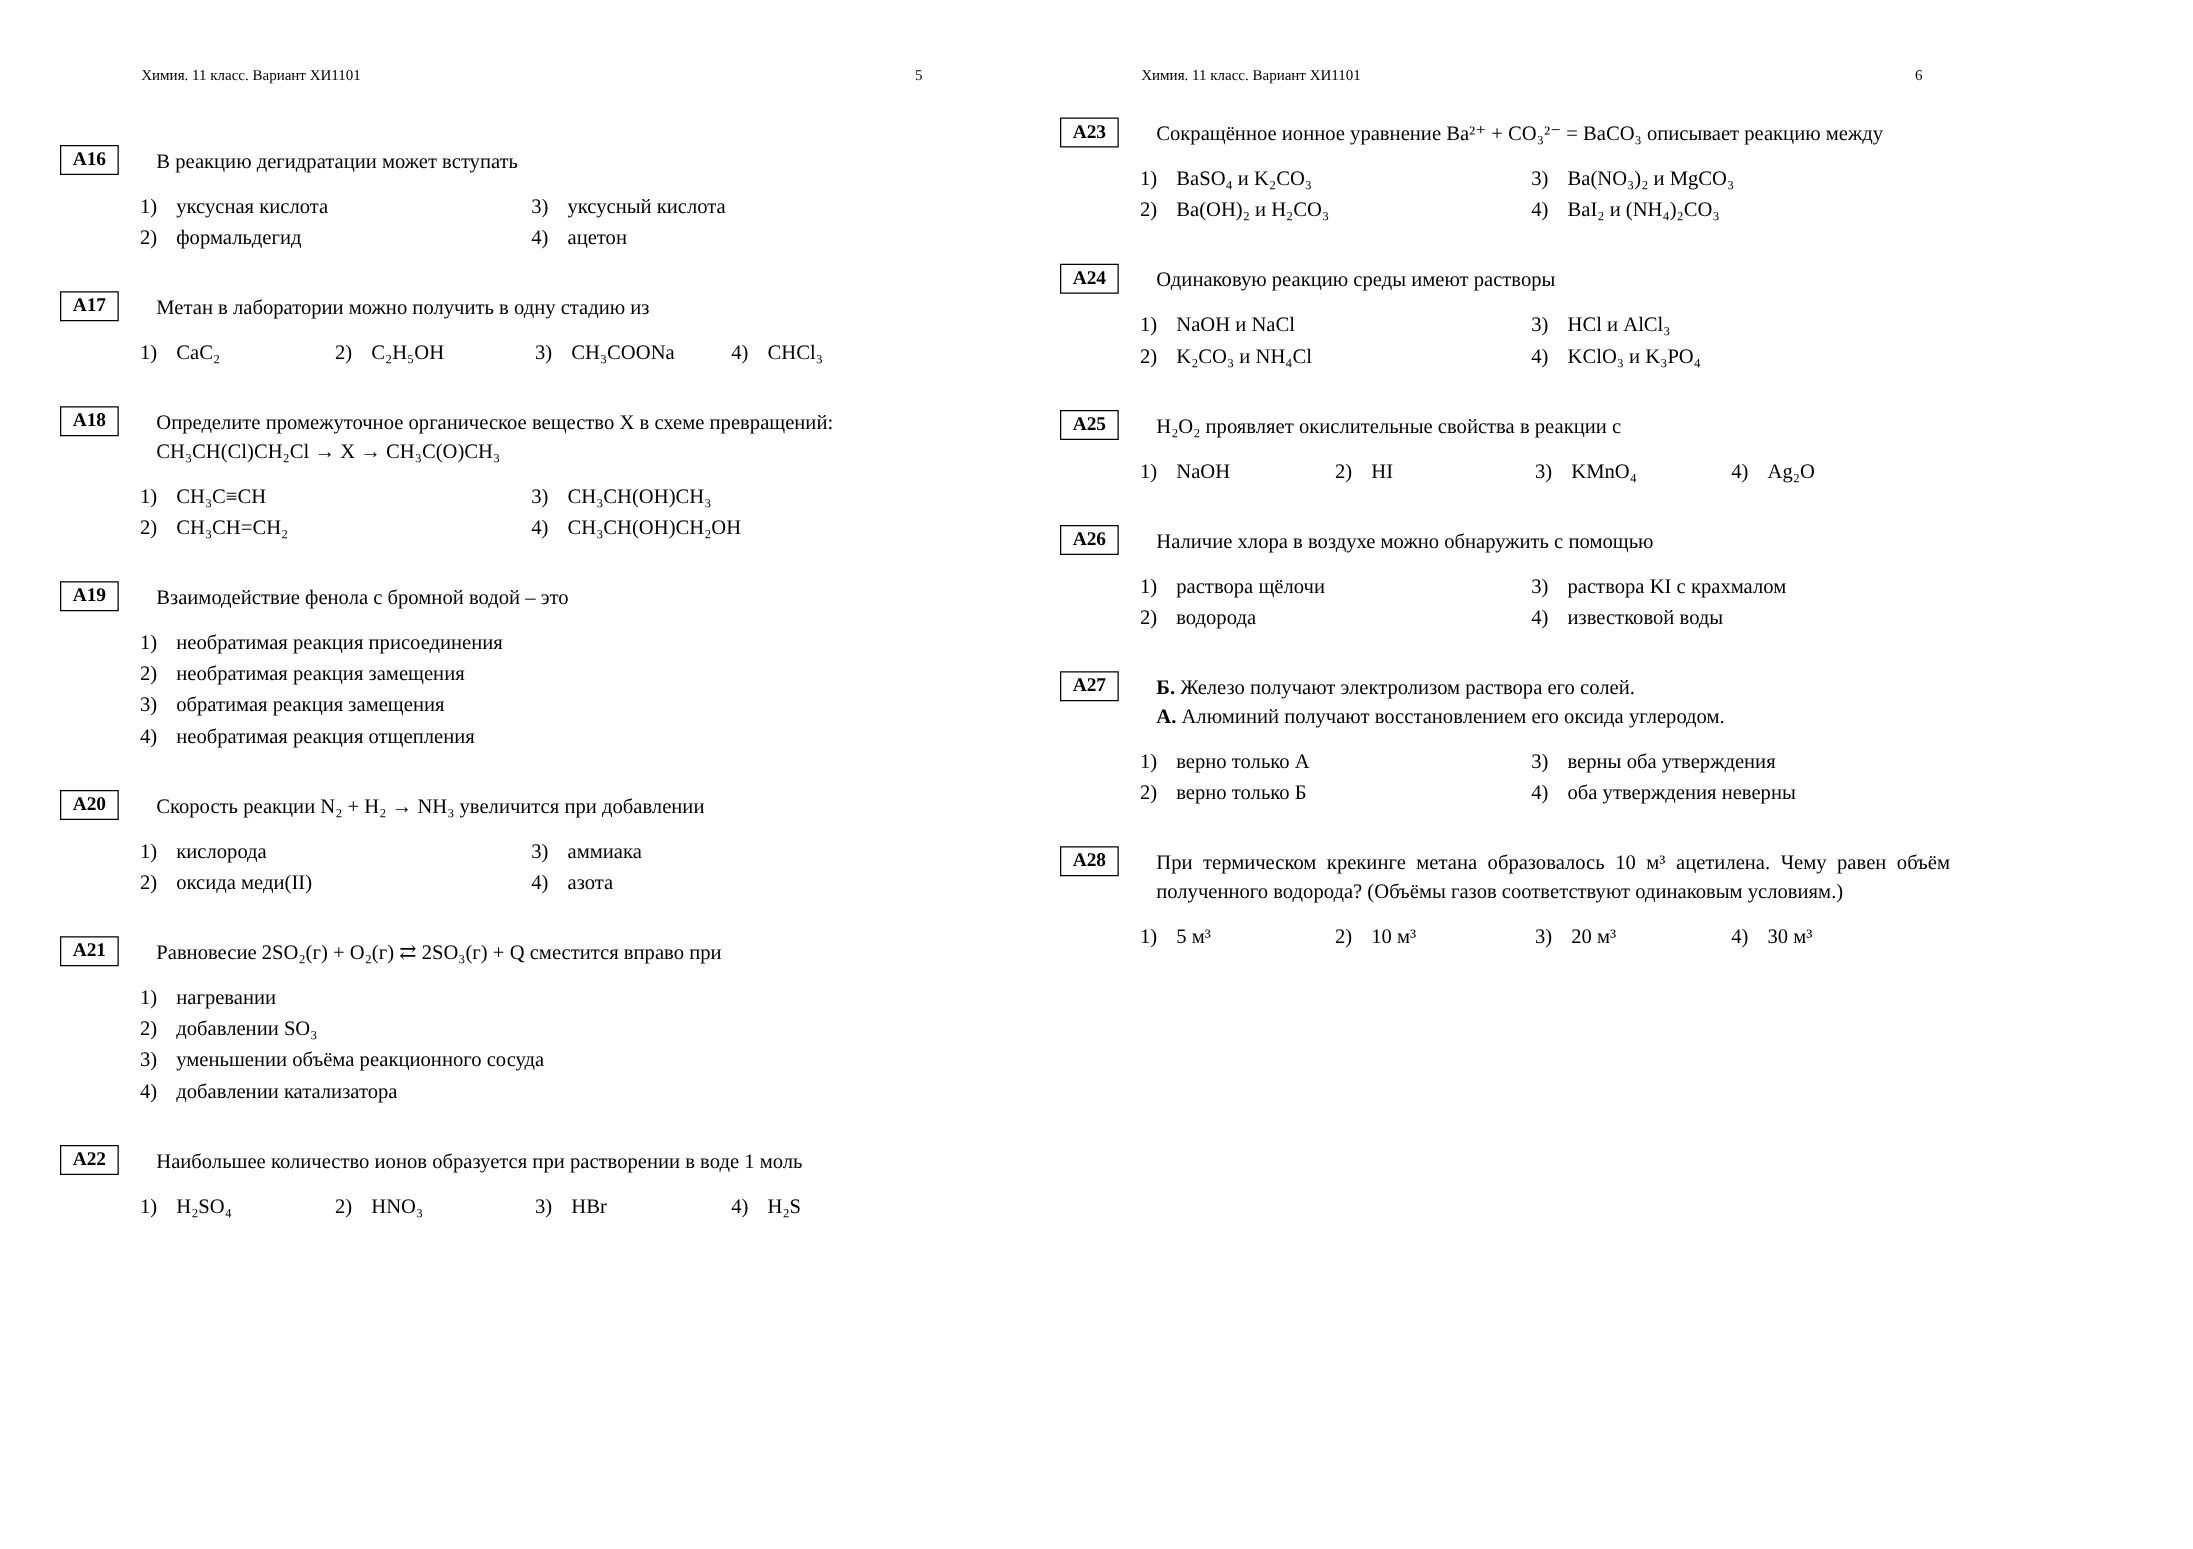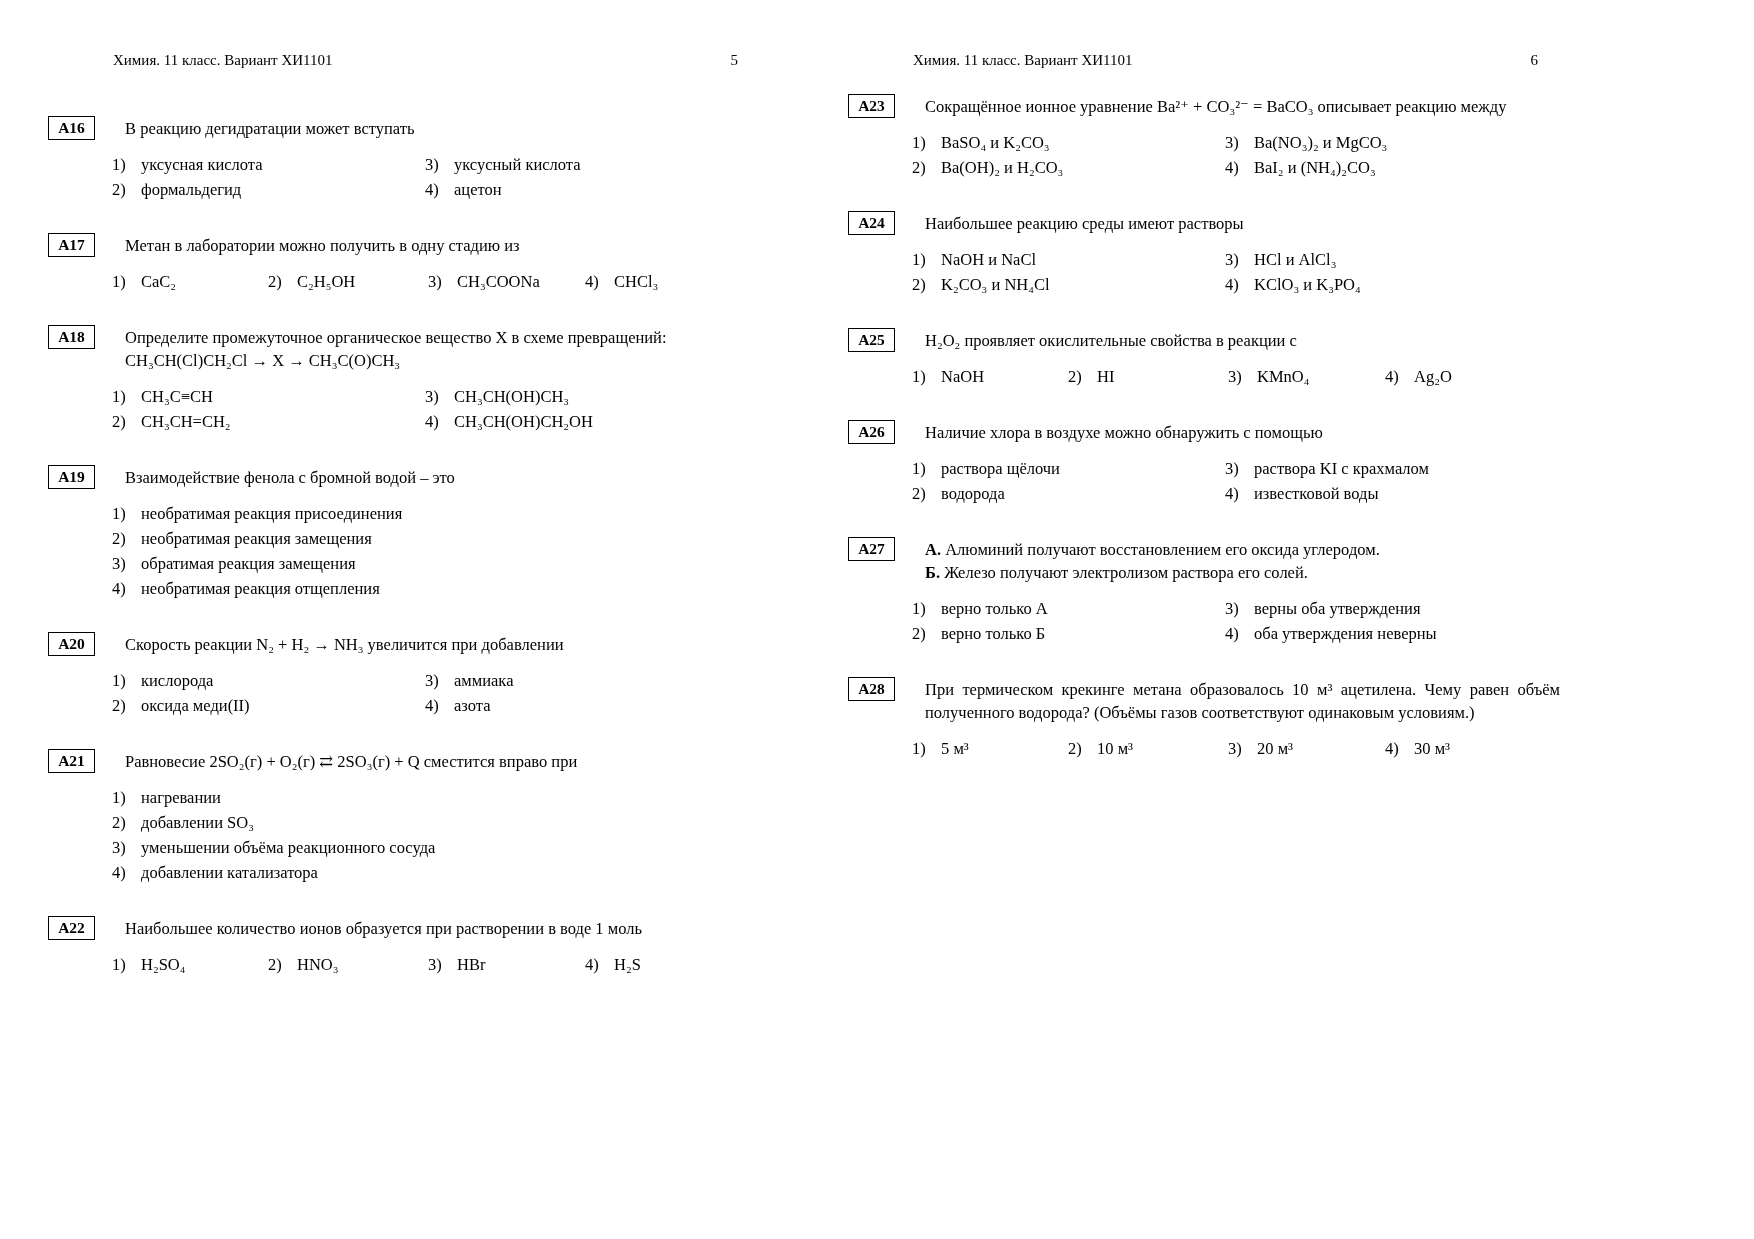--- a/index.html
+++ b/index.html
@@ -9,21 +9,21 @@
     font-family: "Liberation Serif", "DejaVu Serif", serif;
     color: #000;
   }
   .page { position: absolute; top: 0; width: 712px; padding-top: 50px; }
   .page-left  { left: 48px; }
   .page-right { left: 848px; }
 
   .page-header {
     display: flex; justify-content: space-between; align-items: baseline;
     padding-left: 65px; padding-right: 22px;
-    font-size: 15px; line-height: 21px;
+    font-size: 12px; line-height: 21px;
     margin-bottom: 24px;
   }
   .page-left .page-header { margin-bottom: 46px; }
 
   .question { margin-bottom: 32px; }
   .q-head { display: flex; align-items: flex-start; margin-bottom: 12px; }
   .q-num {
     display: inline-block; flex-shrink: 0;
     width: 47px; text-align: center;
     border: 1.5px solid #000;
@@ -278,21 +278,21 @@
           <div class="opt">
             <span class="opt-num">4)</span>
             <span class="opt-text">BaI₂ и (NH₄)₂CO₃</span>
           </div>
         </div>
       </div>
       <div class="question">
         <div class="q-head">
           <span class="q-num">А24</span>
           <div class="q-body">
-            <div class="q-text">Наибольшее реакцию среды имеют растворы</div>
+            <div class="q-text">Одинаковую реакцию среды имеют растворы</div>
           </div>
         </div>
         <div class="q-options layout-grid2">
           <div class="opt">
             <span class="opt-num">1)</span>
             <span class="opt-text">NaOH и NaCl</span>
           </div>
           <div class="opt">
             <span class="opt-num">2)</span>
             <span class="opt-text">K₂CO₃ и NH₄Cl</span>
@@ -356,22 +356,22 @@
           <div class="opt">
             <span class="opt-num">4)</span>
             <span class="opt-text">известковой воды</span>
           </div>
         </div>
       </div>
       <div class="question">
         <div class="q-head">
           <span class="q-num">А27</span>
           <div class="q-body">
+            <div class="q-stmt"><span class="stmt-label">Б.</span><span class="stmt-text"> Железо получают электролизом раствора его солей.</span></div>
             <div class="q-stmt"><span class="stmt-label">А.</span><span class="stmt-text"> Алюминий получают восстановлением его оксида углеродом.</span></div>
-            <div class="q-stmt"><span class="stmt-label">Б.</span><span class="stmt-text"> Железо получают электролизом раствора его солей.</span></div>
           </div>
         </div>
         <div class="q-options layout-grid2">
           <div class="opt">
             <span class="opt-num">1)</span>
             <span class="opt-text">верно только А</span>
           </div>
           <div class="opt">
             <span class="opt-num">2)</span>
             <span class="opt-text">верно только Б</span>

